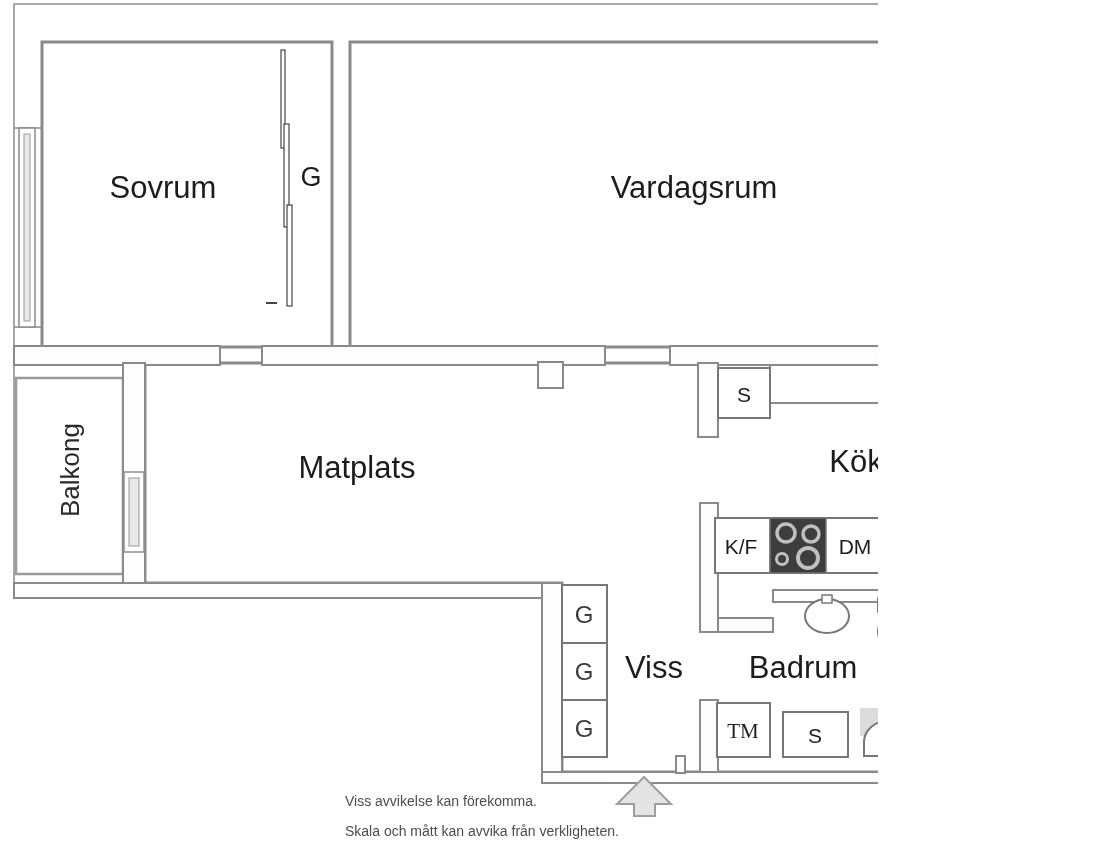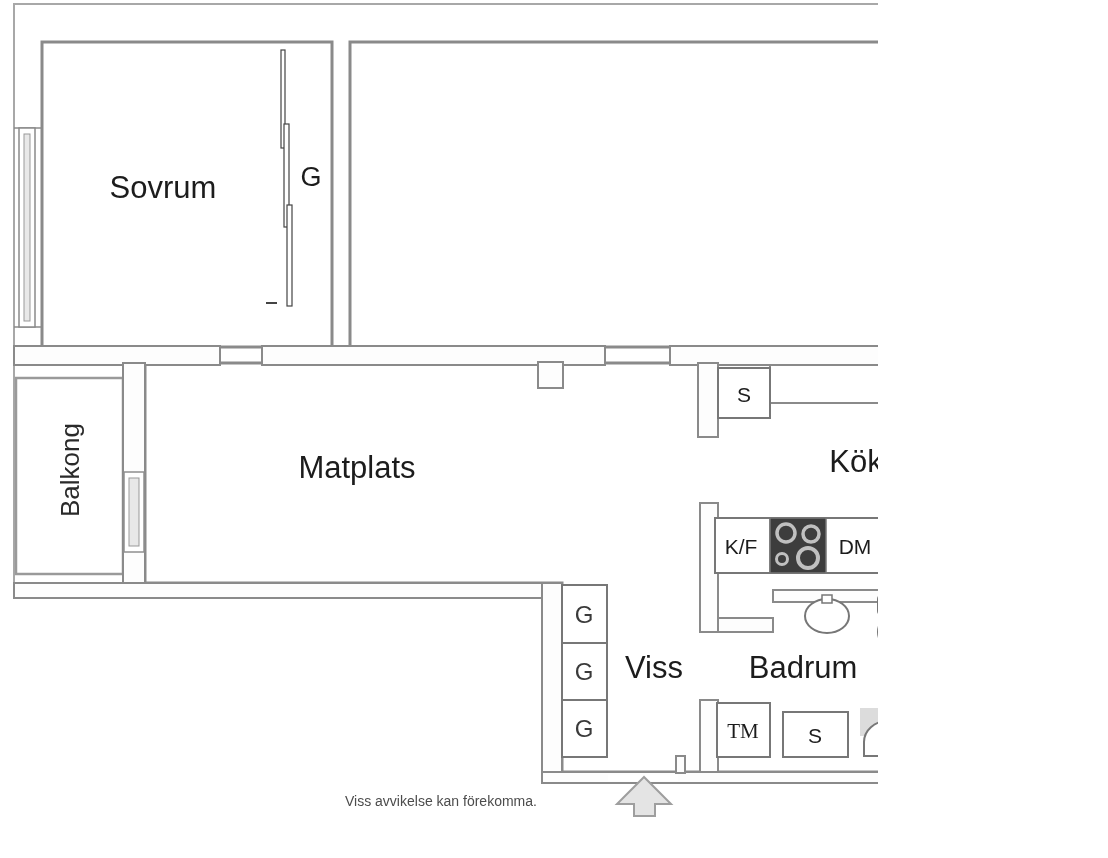--- a/index.html
+++ b/index.html
@@ -141,32 +141,34 @@
       <rect x="860" y="708" width="32" height="28" fill="#dcdcdc" stroke="none"></rect>
       <path d="M864,756 L864,742 A23.5,21 0 1 1 911,742 L911,756 Z" fill="#ffffff" stroke="#777777" stroke-width="2"></path>
       <circle cx="888" cy="750" r="4" fill="#ffffff" stroke="#777777" stroke-width="1.5"></circle>
     </g>
 
     <path d="M644,777 L617,804 L634,804 L634,816 L655,816 L655,804 L671,804 Z" fill="#e4e4e4" stroke="#9e9e9e" stroke-width="2"></path>
   </svg>
 
   <div class="lbl room-lbl" style="left:163px;top:187px;">Sovrum</div>
   <div class="lbl g-big" style="left:311px;top:177px;">G</div>
+  <div class="lbl room-lbl" style="left:694px;top:187px;">Vardagsrum</div>
   <div class="lbl room-lbl" style="left:357px;top:467px;">Matplats</div>
   <div class="lbl rot" style="left:70px;top:470px;">Balkong</div>
   <div class="lbl room-lbl" style="left:856px;top:461px;">Kök</div>
   <div class="lbl room-lbl" style="left:654px;top:667px;">Viss</div>
   <div class="lbl room-lbl" style="left:803px;top:667px;">Badrum</div>
 
   <div class="lbl small-lbl" style="left:744px;top:394px;">S</div>
   <div class="lbl small-lbl" style="left:741px;top:546px;text-align:right;">K/F</div>
   <div class="lbl small-lbl" style="left:855px;top:546px;">DM</div>
   <div class="lbl small-lbl" style="left:743px;top:731px;font-family:Liberation Serif, serif;">TM</div>
   <div class="lbl small-lbl" style="left:815px;top:735px;">S</div>
   <div class="lbl g-lbl" style="left:584px;top:615px;">G</div>
   <div class="lbl g-lbl" style="left:584px;top:672px;">G</div>
   <div class="lbl g-lbl" style="left:584px;top:729px;">G</div>
 
   <div class="disclaimer">
     <div>Viss avvikelse kan förekomma.</div>
+    <div>Skala och mått kan avvika från verkligheten.</div>
   </div>
 
 </div>
 
 </body></html>

